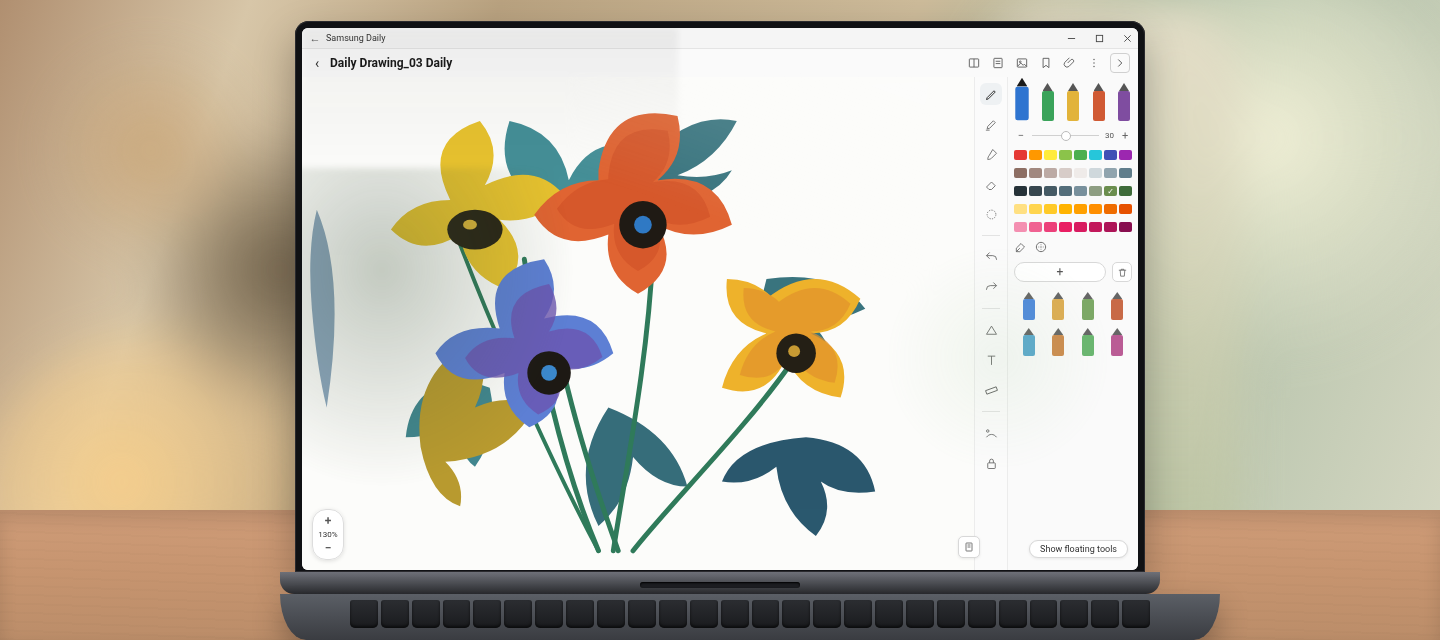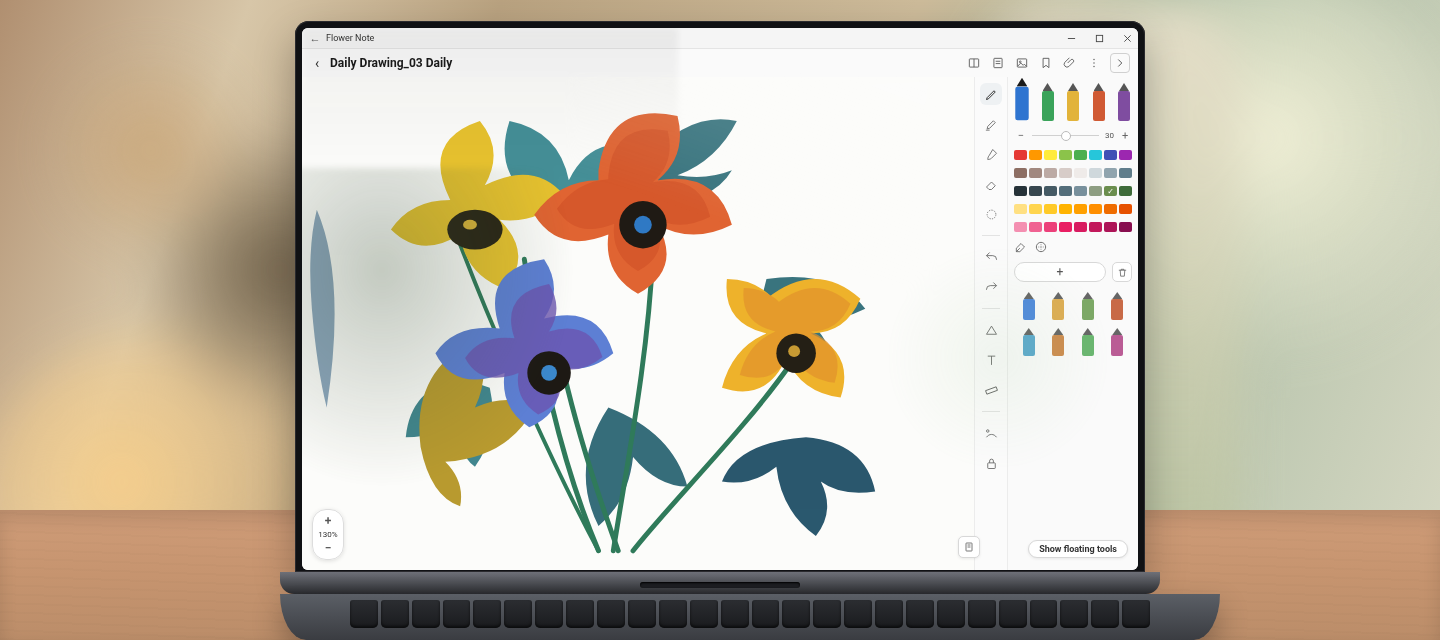--- a/index.html
+++ b/index.html
@@ -70,21 +70,21 @@
   .flower-layer { position: absolute; inset: 0; z-index: 20; }
   .flower-layer svg { width: 100%; height: 100%; display: block; }
 
   .zoomctrl { position: absolute; left: 10px; bottom: 10px; z-index: 50; background: rgba(255,255,255,0.92);
     border: 1px solid #ddd; border-radius: 14px; width: 30px; padding: 4px 0; display: flex; flex-direction: column; align-items: center; gap: 2px; font-size: 8px; color: #333; box-shadow: 0 1px 4px rgba(0,0,0,0.12); }
   .zoomctrl .zbtn { width: 20px; height: 14px; display: flex; align-items: center; justify-content: center; color: #555; font-size: 12px; font-weight: 600; }
 
   .note-pin { position: absolute; right: 158px; bottom: 12px; z-index: 55; width: 20px; height: 20px; border: 1px solid #d8d8d8; border-radius: 5px; background: #fff; display: flex; align-items: center; justify-content: center; color: #555; font-size: 11px; box-shadow: 0 1px 3px rgba(0,0,0,0.08); }
 
   .float-label { position: absolute; right: 10px; bottom: 12px; z-index: 55; background: #fff; border: 1px solid #d8d8d8;
-    border-radius: 13px; padding: 3px 10px; font-size: 9px; color: #333; box-shadow: 0 1px 3px rgba(0,0,0,0.08); font-weight: bold; }
+    border-radius: 13px; padding: 3px 10px; font-size: 9px; color: #333; box-shadow: 0 1px 3px rgba(0,0,0,0.08); }
 
   .toolstrip { width: 32px; background: #fbfbfb; border-left: 1px solid #ececec; display: flex; flex-direction: column; align-items: center; padding: 6px 0; gap: 8px; z-index: 45; position: relative; }
   .toolstrip .sep { width: 18px; height: 1px; background: #e3e3e3; margin: 2px 0; }
   .tsicon { width: 22px; height: 22px; display: flex; align-items: center; justify-content: center; color: #666; border-radius: 6px; }
   .tsicon.active { background: #eef1f3; color: #1a1a1a; }
   .tsicon svg { width: 15px; height: 15px; stroke: currentColor; fill: none; stroke-width: 1.4; }
 
   .palette { width: 118px; background: rgba(251,251,251,0.94); border-left: 1px solid #ececec; padding: 6px 6px 10px; display: flex; flex-direction: column; gap: 8px; z-index: 45; position: relative; overflow: hidden; }
   .pens { display: flex; justify-content: space-between; padding: 0 2px; }
   .pen { width: 12px; height: 38px; position: relative; }
@@ -129,21 +129,21 @@
         <div class="rlayer">
             <div class="rblob r1"></div>
             <div class="rblob r2"></div>
             <div class="rblob r3"></div>
             <div class="rblob r4"></div>
           </div>
       </div>
 
       <div class="titlebar">
         <span class="tb-back">←</span>
-        <span class="tb-title">Flower Note</span>
+        <span class="tb-title">Samsung Daily</span>
         <div class="winctrls">
           <span>
               <svg viewBox="0 0 10 10">
                 <line x1="1" y1="5" x2="9" y2="5" stroke="currentColor" stroke-width="1"></line>
               </svg>
             </span>
           <span>
               <svg viewBox="0 0 10 10">
                 <rect x="1.5" y="1.5" width="7" height="7" fill="none" stroke="currentColor" stroke-width="1"></rect>
               </svg>

